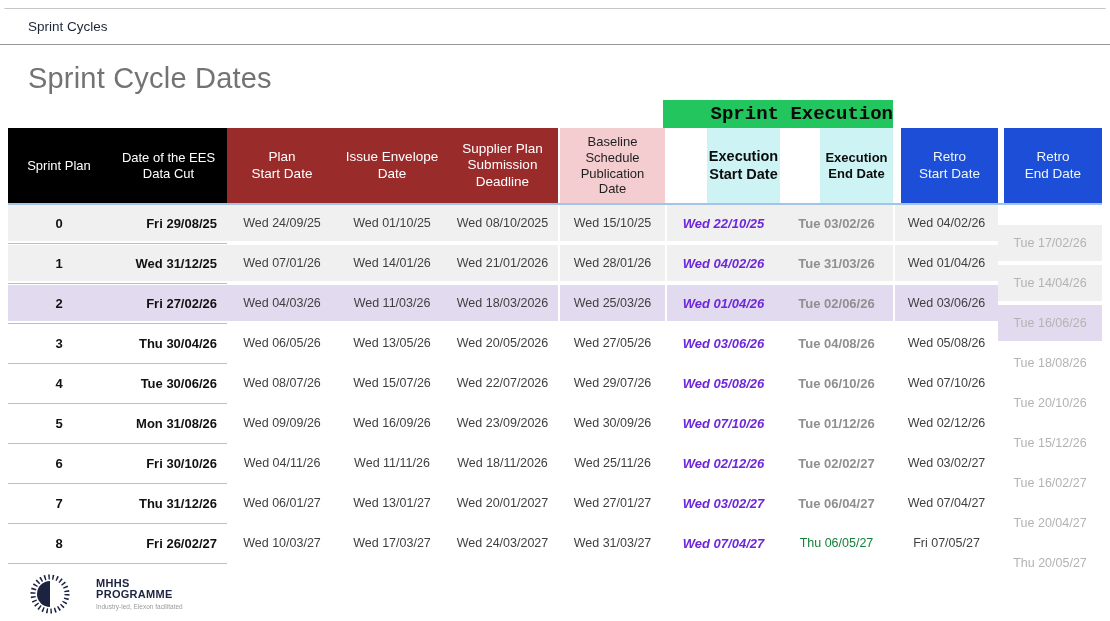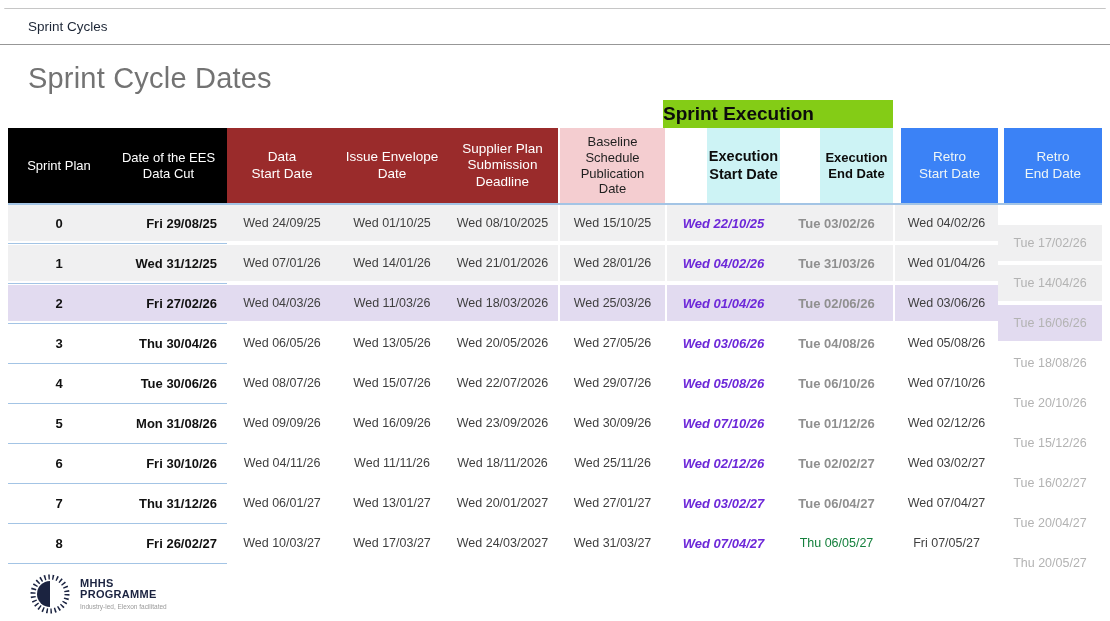--- a/index.html
+++ b/index.html
@@ -19,47 +19,47 @@
   
   .grid{display:grid;grid-template-columns:102px 117px 110px 110px 111px 2px 105px 2px 113px 113px 2px 103px 104px;}
   .thead{position:absolute;left:8px;top:128px;width:1094px;border-bottom:2px solid #a3c4e5;}
   .thead .hc{height:75px;display:flex;align-items:center;justify-content:center;text-align:center;
              white-space:pre-line;line-height:1.22;box-sizing:border-box;padding:2px 2px;}
   .h-black{background:#000000;color:#ffffff;font-size:13px;}
   .h-red{background:#9a2b2b;color:#ffffff;font-size:13.5px;}
   .h-pink{background:#f4cdd0;color:#1f1f1f;font-size:13px;}
   .h-cyan{background:#cdf3f5;color:#0c0c0c;font-weight:700;font-size:14.5px;margin-left:40px;}
   .h-cyan.small{font-size:13px;}
-  .h-teal{background:#3b82f6;color:#eff6f6;font-size:13.5px;margin-left:6px;}
+  .h-teal{background:#1d4ed8;color:#eff6f6;font-size:13.5px;margin-left:6px;}
   .h-sp{background:#ffffff;}
 
   
-  .banner{position:absolute;left:663px;top:100px;width:230px;height:28px;background:#84cc16;
-          display:flex;align-items:center;justify-content:flex-start;}
+  .banner{position:absolute;left:663px;top:100px;width:230px;height:28px;background:#22c55e;
+          display:flex;align-items:center;justify-content:flex-end;font-family:Liberation Mono, monospace;}
   .banner span{font-size:19px;font-weight:700;color:#0c0c0c;}
 
   
   .tbody{position:absolute;left:8px;top:205px;width:1094px;grid-auto-rows:40px;}
   .row{display:contents;}
   .cell{height:36px;align-self:start;display:flex;align-items:center;justify-content:center;
         font-size:12.5px;color:#3f3f3f;position:relative;box-sizing:border-box;}
   .cell.sep::after{content:"";position:absolute;left:0;right:0;bottom:-3px;height:1px;background:#a3c4e5;}
   .c-bold{font-weight:700;color:#111111;font-size:13px;}
   .c-right{justify-content:flex-end;padding-right:10px;}
   .c-exec-start{font-weight:700;color:#6d28d9;font-size:13px;font-style:italic;}
   .c-exec-end{font-weight:700;color:#8f8f8f;font-size:13px;}
   .c-exec-end.dark{font-weight:400;color:#15803d;font-size:12.5px;}
   .c-muted{color:#b3b3b3;margin-top:20px;}
   .spacer{background:#ffffff !important;}
   .shade-gray{background:#f0f0f1;}
   .shade-lavender{background:#e2dbf0;}
   .shade-none{background:#ffffff;}
 
   
-  .logo{position:absolute;left:30px;top:574px;display:flex;align-items:center;gap:10px;}
+  .logo{position:absolute;left:30px;top:574px;display:flex;align-items:center;gap:26px;}
   .logo .ltxt{line-height:1.05;}
   .logo .l1,.logo .l2{font-size:11px;font-weight:700;color:#1b2340;letter-spacing:.3px;}
   .logo .tag{font-size:6.5px;color:#9a9a9a;margin-top:3px;}
 </style>
 </head>
 <body>
 
 <div class="stage">
 
   <div class="topbar">
@@ -69,21 +69,21 @@
   <h1 class="pagetitle">Sprint Cycle Dates</h1>
 
   <div class="banner">
     <span>Sprint Execution</span>
   </div>
 
   <div class="grid thead">
     <div class="hc h-black">Sprint Plan</div>
     <div class="hc h-black">Date of the EES
 Data Cut</div>
-    <div class="hc h-red">Data
+    <div class="hc h-red">Plan
 Start Date</div>
     <div class="hc h-red">Issue Envelope
 Date</div>
     <div class="hc h-red">Supplier Plan
 Submission
 Deadline</div>
     <div class="hc h-sp"></div>
     <div class="hc h-pink">Baseline
 Schedule
 Publication

